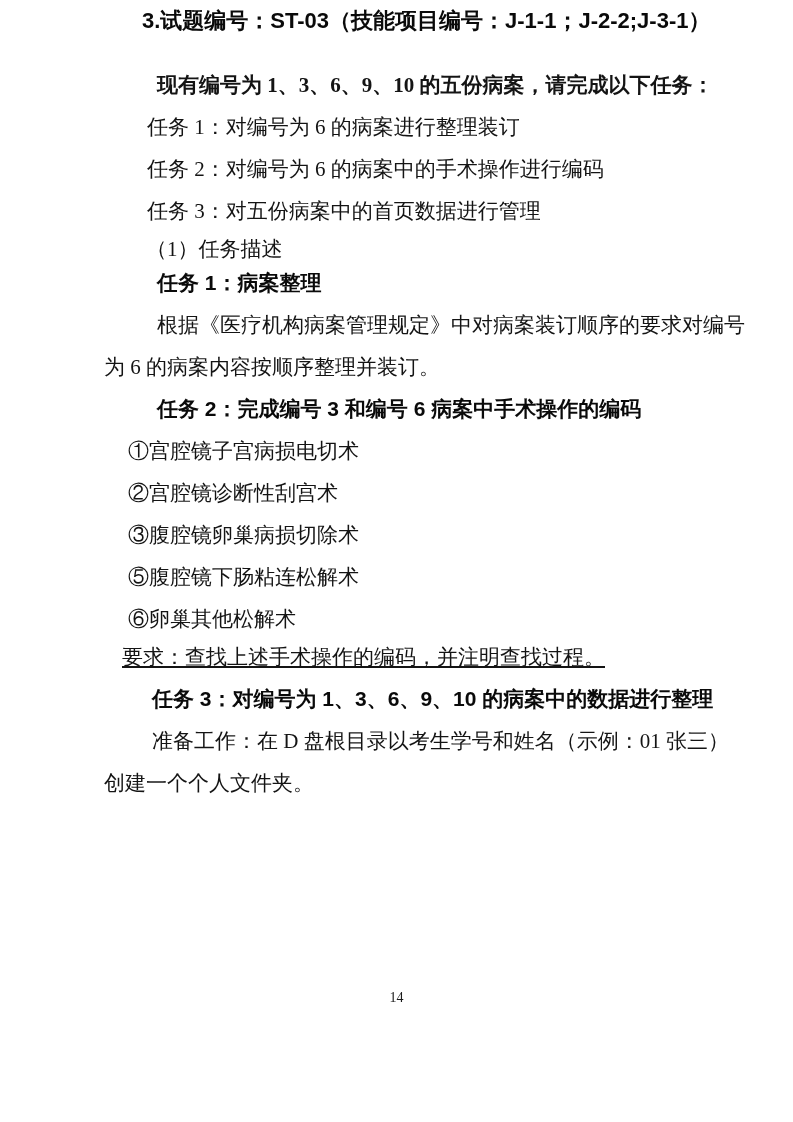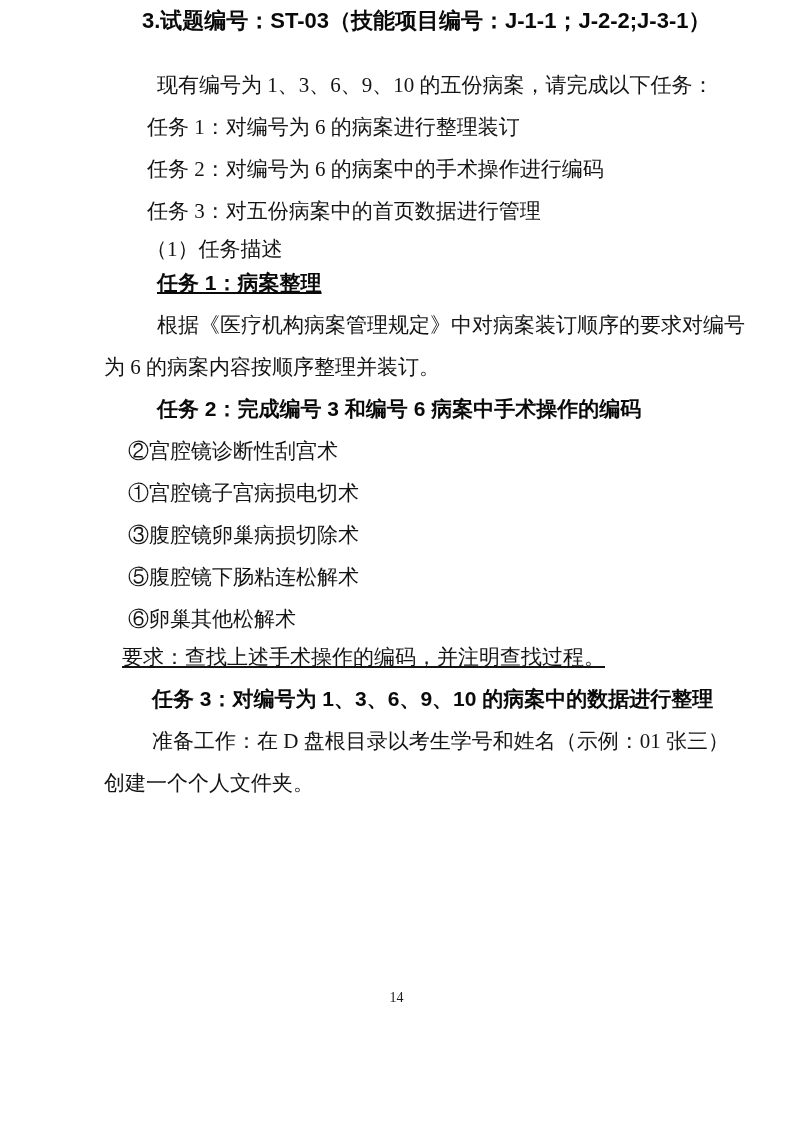--- a/index.html
+++ b/index.html
@@ -31,23 +31,23 @@
   .title{font-size:22px;padding-left:38px;}
   .in-intro{padding-left:53px;}
   .in-ov{padding-left:43px;}
   .in-sec{padding-left:42px;}
   .in-body{padding-left:53px;}
   .in-zero{padding-left:0;}
   .in-item{padding-left:24px;}
   .in-req{padding-left:18px;text-decoration:underline;}
   .in-t3{padding-left:48px;}
   .in-t3item{padding-left:39px;}
-  .mt-intro{margin-top:22px;}
+  .mt-intro{margin-top:22px;font-weight:bold;}
   .mt-sec{margin-top:-4px;}
-  .mt-t1h{margin-top:-8px;text-decoration:underline;}
+  .mt-t1h{margin-top:-8px;}
   .mt-req{margin-top:-4px;}
   .footer{
     position:absolute;
     left:0;top:988px;
     width:100%;
     text-align:center;
     font-size:14px;
     line-height:20px;
     color:#1a1a1a;
     font-family:"Liberation Serif","DejaVu Serif",serif;
@@ -67,22 +67,22 @@
     <p class="ln in-ov">任务 2：对编号为 6 的病案中的手术操作进行编码</p>
     <p class="ln in-ov">任务 3：对五份病案中的首页数据进行管理</p>
 
     <p class="ln in-sec mt-sec">（1）任务描述</p>
 
     <p class="ln hd in-body mt-t1h">任务 1：病案整理</p>
     <p class="ln in-body">根据《医疗机构病案管理规定》中对病案装订顺序的要求对编号</p>
     <p class="ln in-zero">为 6 的病案内容按顺序整理并装订。</p>
 
     <p class="ln hd in-body">任务 2：完成编号 3 和编号 6 病案中手术操作的编码</p>
+    <p class="ln in-item">①宫腔镜子宫病损电切术</p>
     <p class="ln in-item">②宫腔镜诊断性刮宫术</p>
-    <p class="ln in-item">①宫腔镜子宫病损电切术</p>
     <p class="ln in-item">③腹腔镜卵巢病损切除术</p>
     <p class="ln in-item">⑤腹腔镜下肠粘连松解术</p>
     <p class="ln in-item">⑥卵巢其他松解术</p>
     <p class="ln in-req mt-req">要求：查找上述手术操作的编码，并注明查找过程。</p>
 
     <p class="ln hd in-t3">任务 3：对编号为 1、3、6、9、10 的病案中的数据进行整理</p>
     <p class="ln in-t3">准备工作：在 D 盘根目录以考生学号和姓名（示例：01 张三）</p>
     <p class="ln in-zero">创建一个个人文件夹。</p>
 
   </div>

